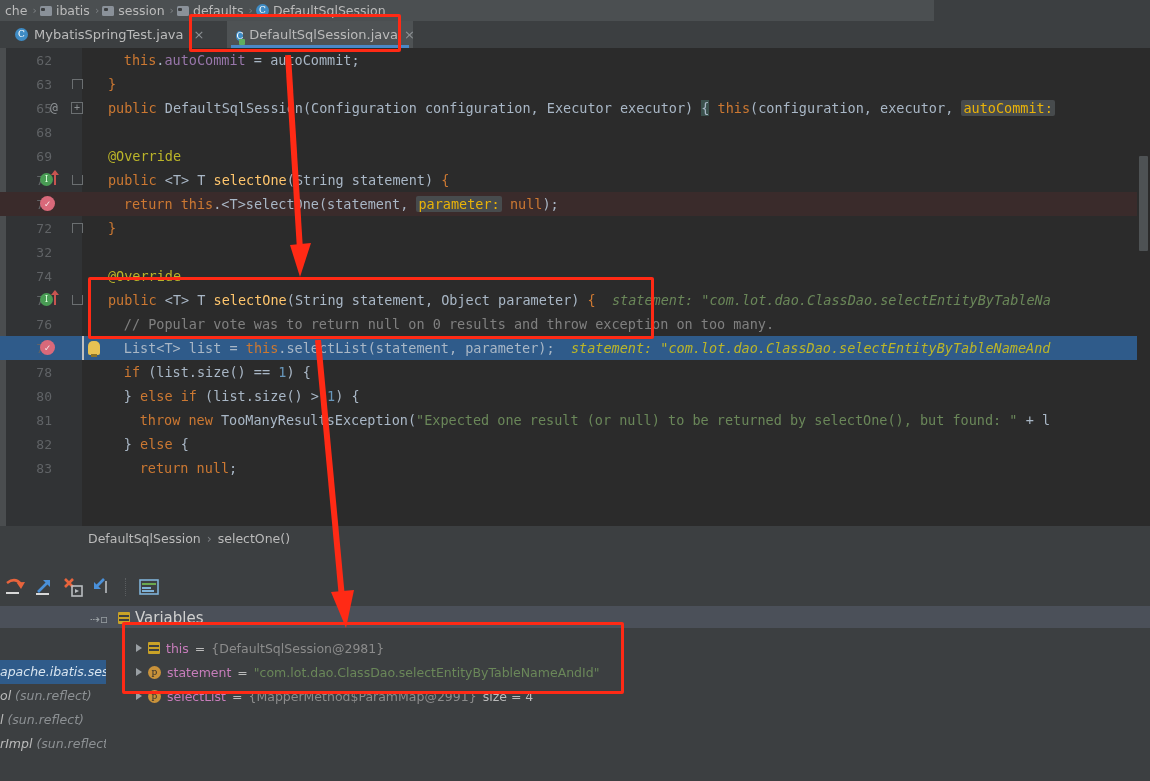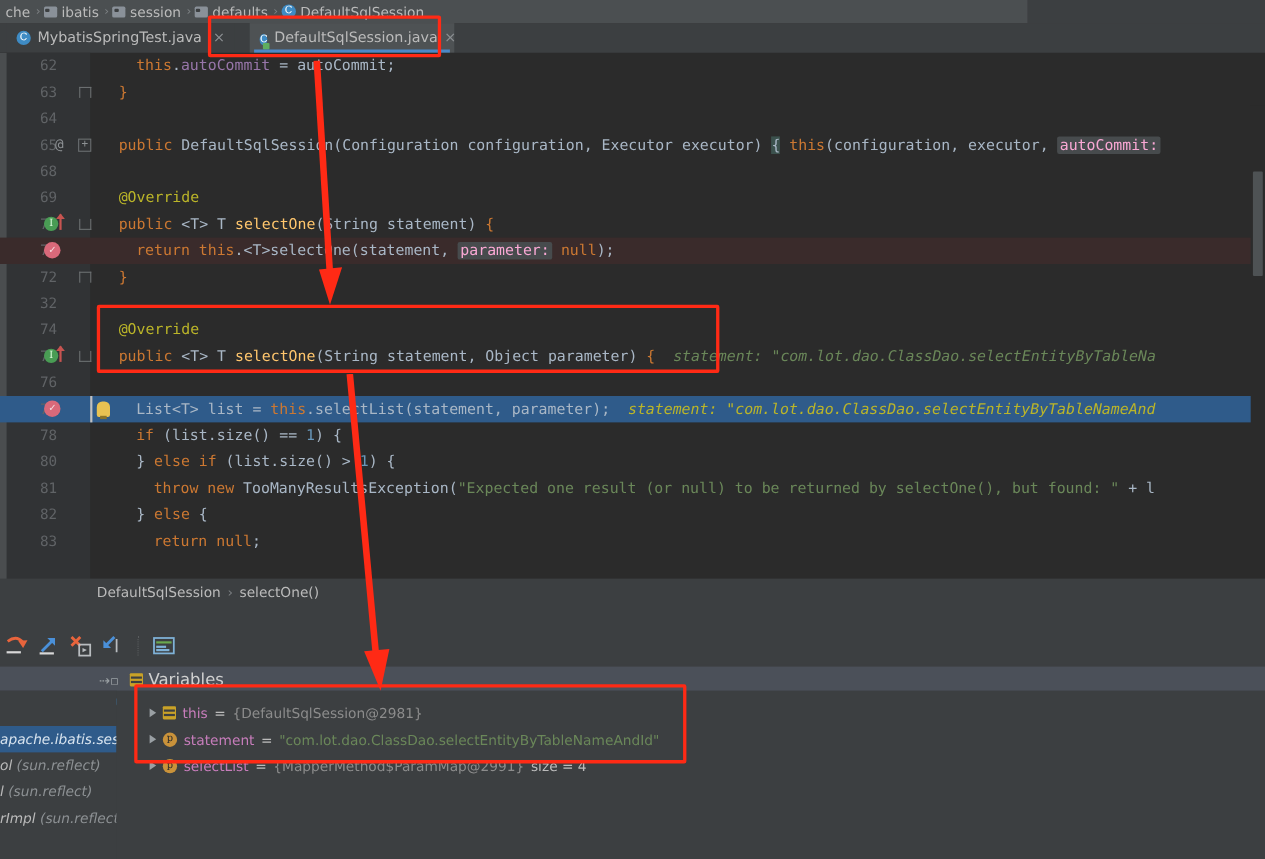--- a/index.html
+++ b/index.html
@@ -60,21 +60,21 @@
   .str  { color:#6a8759; }
   .num  { color:#6897bb; }
   .cmt  { color:#808080; }
   .ann  { color:#bbb529; }
   .fn   { color:#ffc66d; }
   .fld  { color:#9876aa; }
   .gen  { color:#a9b7c6; }
   .plain{ color:#a9b7c6; }
   .hint { color:#6a8759; font-style:italic; font-family:"DejaVu Sans Mono", monospace;}
   .hint-b { color:#bbb529; font-style:italic; font-family:"DejaVu Sans Mono", monospace;}
-  .pchip{ background:#474b4d; color:#f9a8d4; border-radius:2px; padding:0 2px;
+  .pchip{ background:#474b4d; color:#eab308; border-radius:2px; padding:0 2px;
     font-style:normal; }
   .brace-hl { background:#3b514d; }
 
   
   .g-impl { position:absolute; left:2px; top:5px; width:13px; height:13px;
     border-radius:50%; background:#499c54; color:#dfffdf; font-size:9px;
     text-align:center; line-height:13px; font-family:"DejaVu Serif",serif; }
   .g-arrow-up { position:absolute; left:16px; top:3px; width:2px; height:14px;
     background:#c75450; }
   .g-arrow-up:before { content:''; position:absolute; left:-3px; top:-1px;
@@ -215,31 +215,30 @@
       <span class="x" style="margin-left:auto;">×</span>
     </div>
   </div>
 
   <div class="editor">
     <div class="gutterbg"></div>
     <div class="leftstrip"></div>
     <div id="code-rows">
         <div class="row"><div class="lnum">62</div><div class="gmark"></div><div class="code" style="left: 123.8px;"><span class="kw">this</span><span class="plain">.</span><span class="fld">autoCommit</span><span class="plain"> = </span><span class="plain">autoCommit</span><span class="plain">;</span></div></div>
         <div class="row"><div class="lnum">63</div><div class="gmark"><span class="g-fold close"></span></div><div class="code" style="left: 107.9px;"><span class="kw">}</span></div></div>
-        <div class="row"><div class="lnum">64</div><div class="gmark"></div><div class="code" style="left: 92px;"></div></div>
         <div class="row"><div class="lnum">65</div><div class="gmark"><span class="g-at">@</span><span class="g-plus">+</span></div><div class="code" style="left: 107.9px;"><span class="kw">public </span><span class="plain">DefaultSqlSession</span><span class="plain">(</span><span class="plain">Configuration</span><span class="plain"> configuration, </span><span class="plain">Executor</span><span class="plain"> executor) </span><span class="brace-hl">{</span><span class="plain"> </span><span class="kw">this</span><span class="plain">(configuration, executor, </span><span class="pchip">autoCommit:</span></div></div>
         <div class="row"><div class="lnum">68</div><div class="gmark"></div><div class="code" style="left: 92px;"></div></div>
         <div class="row"><div class="lnum">69</div><div class="gmark"></div><div class="code" style="left: 107.9px;"><span class="ann">@Override</span></div></div>
         <div class="row"><div class="lnum">70</div><div class="gmark"><span class="g-impl">I</span><span class="g-arrow-up"></span><span class="g-fold open"></span></div><div class="code" style="left: 107.9px;"><span class="kw">public </span><span class="gen">&lt;T&gt; T </span><span class="fn">selectOne</span><span class="plain">(</span><span class="plain">String</span><span class="plain"> statement) </span><span class="kw">{</span></div></div>
         <div class="row hl-red"><div class="lnum">71</div><div class="gmark"><span class="g-bp"></span></div><div class="code" style="left: 123.8px;"><span class="kw">return </span><span class="kw">this</span><span class="plain">.&lt;</span><span class="gen">T</span><span class="plain">&gt;</span><span class="plain">selectOne</span><span class="plain">(statement, </span><span class="pchip">parameter:</span><span class="plain"> </span><span class="kw">null</span><span class="plain">);</span></div></div>
         <div class="row"><div class="lnum">72</div><div class="gmark"><span class="g-fold close"></span></div><div class="code" style="left: 107.9px;"><span class="kw">}</span></div></div>
         <div class="row"><div class="lnum">32</div><div class="gmark"></div><div class="code" style="left: 92px;"></div></div>
         <div class="row"><div class="lnum">74</div><div class="gmark"></div><div class="code" style="left: 107.9px;"><span class="ann">@Override</span></div></div>
         <div class="row"><div class="lnum">75</div><div class="gmark"><span class="g-impl">I</span><span class="g-arrow-up"></span><span class="g-fold open"></span></div><div class="code" style="left: 107.9px;"><span class="kw">public </span><span class="gen">&lt;T&gt; T </span><span class="fn">selectOne</span><span class="plain">(</span><span class="plain">String</span><span class="plain"> statement, </span><span class="plain">Object</span><span class="plain"> parameter) </span><span class="kw">{</span><span class="plain">  </span><span class="hint">statement: "com.lot.dao.ClassDao.selectEntityByTableNa</span></div></div>
-        <div class="row"><div class="lnum">76</div><div class="gmark"></div></div>
+        <div class="row"><div class="lnum">76</div><div class="gmark"></div><div class="code" style="left: 123.8px;"><span class="cmt">// Popular vote was to return null on 0 results and throw exception on too many.</span></div></div>
         <div class="row hl-blue"><div class="lnum">77</div><div class="gmark"><span class="g-bp"></span><span class="g-bulb" style="left:50px;"></span><span class="curbar" style="left:44px;"></span></div><div class="code" style="left: 123.8px;"><span class="plain">List</span><span class="plain">&lt;</span><span class="gen">T</span><span class="plain">&gt; list = </span><span class="kw">this</span><span class="plain">.</span><span class="plain">selectList</span><span class="plain">(statement, parameter);</span><span class="plain">  </span><span class="hint-b">statement: "com.lot.dao.ClassDao.selectEntityByTableNameAnd</span></div></div>
         <div class="row"><div class="lnum">78</div><div class="gmark"></div><div class="code" style="left: 123.8px;"><span class="kw">if </span><span class="plain">(list.</span><span class="plain">size</span><span class="plain">() == </span><span class="num">1</span><span class="plain">) {</span></div></div>
         <div class="row"><div class="lnum">80</div><div class="gmark"></div><div class="code" style="left: 123.8px;"><span class="plain">} </span><span class="kw">else if </span><span class="plain">(list.</span><span class="plain">size</span><span class="plain">() &gt; </span><span class="num">1</span><span class="plain">) {</span></div></div>
         <div class="row"><div class="lnum">81</div><div class="gmark"></div><div class="code" style="left: 139.7px;"><span class="kw">throw new </span><span class="plain">TooManyResultsException</span><span class="plain">(</span><span class="str">"Expected one result (or null) to be returned by selectOne(), but found: "</span><span class="plain"> + l</span></div></div>
         <div class="row"><div class="lnum">82</div><div class="gmark"></div><div class="code" style="left: 123.8px;"><span class="plain">} </span><span class="kw">else </span><span class="plain">{</span></div></div>
         <div class="row"><div class="lnum">83</div><div class="gmark"></div><div class="code" style="left: 139.7px;"><span class="kw">return </span><span class="kw">null</span><span class="plain">;</span></div></div>
       </div>
     <div class="scrollbar-v">
       <div class="sb-thumb"></div>
     </div>

